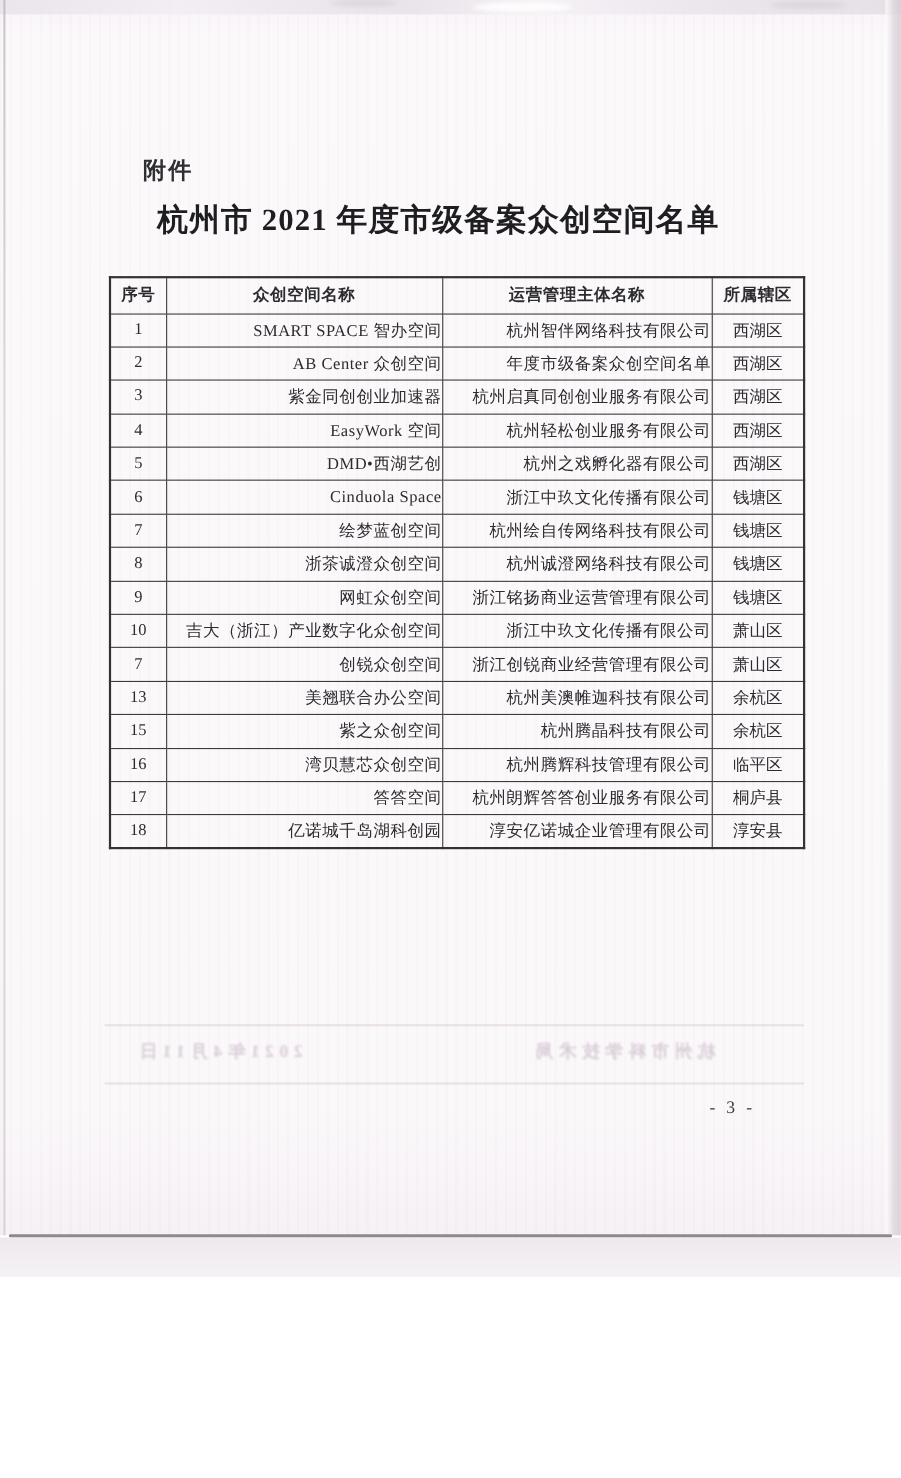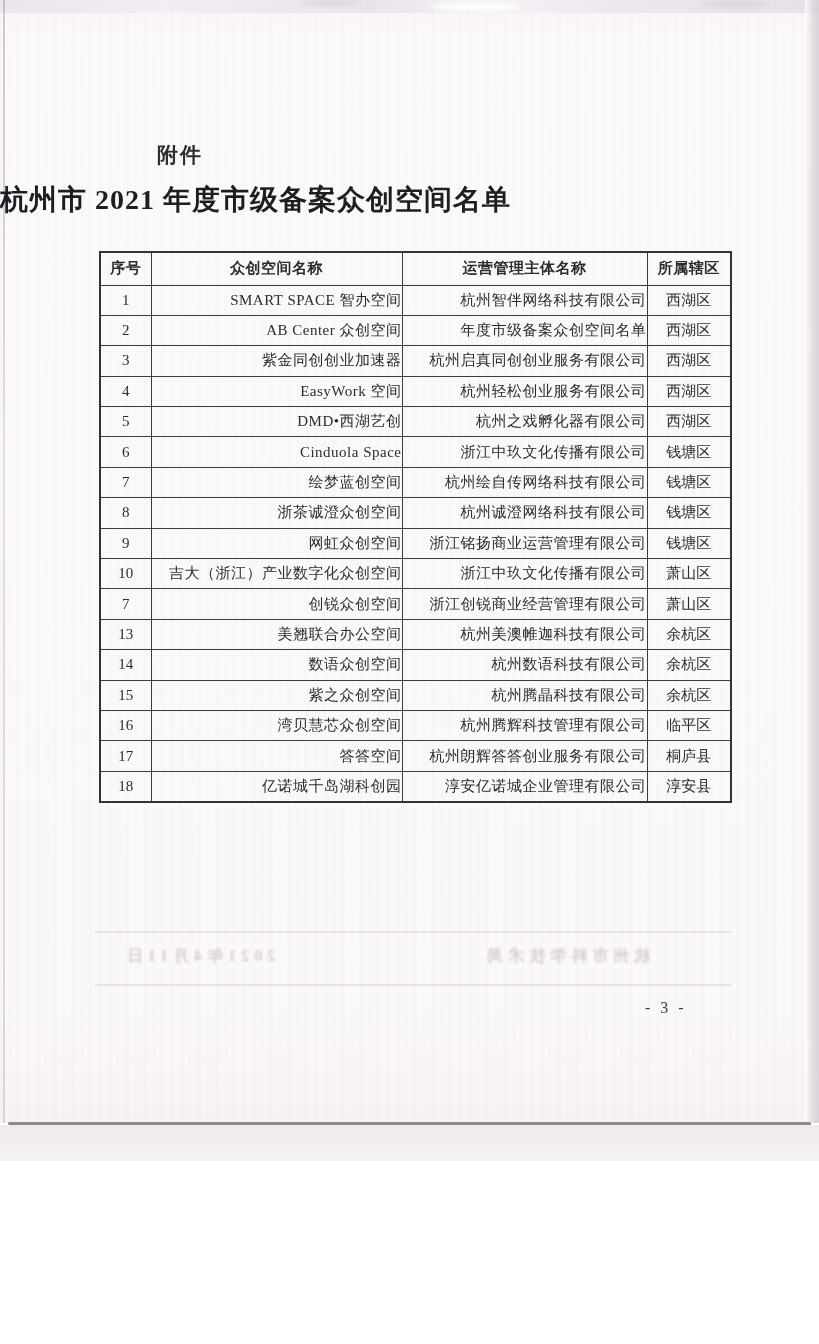--- a/index.html
+++ b/index.html
@@ -40,25 +40,25 @@
   }
   .below-paper-band {
     position: absolute; left: 0; top: 1125px; width: 819px; height: 36px;
     background: linear-gradient(180deg, #efe9ee, #f6f1f5);
   }
 
   
   .attachment-label {
     position: absolute; left: 130px; top: 141px;
     font-family: "Liberation Sans", "DejaVu Sans", sans-serif;
-    font-weight: bold; font-size: 21px; color: #2e2e33; letter-spacing: 2px; margin-left: 27px;
+    font-weight: bold; font-size: 21px; color: #2e2e33; letter-spacing: 2px;
   }
   .doc-title {
     position: absolute; left: 0; top: 181px; width: 654px;
-    text-align: left; font-weight: bold; font-size: 28px; color: #1d1d22;
+    text-align: right; font-weight: bold; font-size: 28px; color: #1d1d22;
     letter-spacing: 1px;
   }
 
   table.doc-table {
     position: absolute; left: 99px; top: 251px; width: 631px;
     border-collapse: collapse; table-layout: fixed;
     font-size: 15px; color: #2c2c30;
   }
   table.doc-table col.c0 { width: 51px; }
   table.doc-table col.c1 { width: 251px; }
@@ -195,26 +195,20 @@
           <td class="align-left">浙江创锐商业经营管理有限公司</td>
           <td class="align-center">萧山区</td>
         </tr>
         <tr>
           <td class="align-center">13</td>
           <td class="align-left">美翘联合办公空间</td>
           <td class="align-left">杭州美澳帷迦科技有限公司</td>
           <td class="align-center">余杭区</td>
         </tr>
         <tr>
-          <td class="align-center">14</td>
-          <td class="align-left">数语众创空间</td>
-          <td class="align-left">杭州数语科技有限公司</td>
-          <td class="align-center">余杭区</td>
-        </tr>
-        <tr>
           <td class="align-center">15</td>
           <td class="align-left">紫之众创空间</td>
           <td class="align-left">杭州腾晶科技有限公司</td>
           <td class="align-center">余杭区</td>
         </tr>
         <tr>
           <td class="align-center">16</td>
           <td class="align-left">湾贝慧芯众创空间</td>
           <td class="align-left">杭州腾辉科技管理有限公司</td>
           <td class="align-center">临平区</td>

